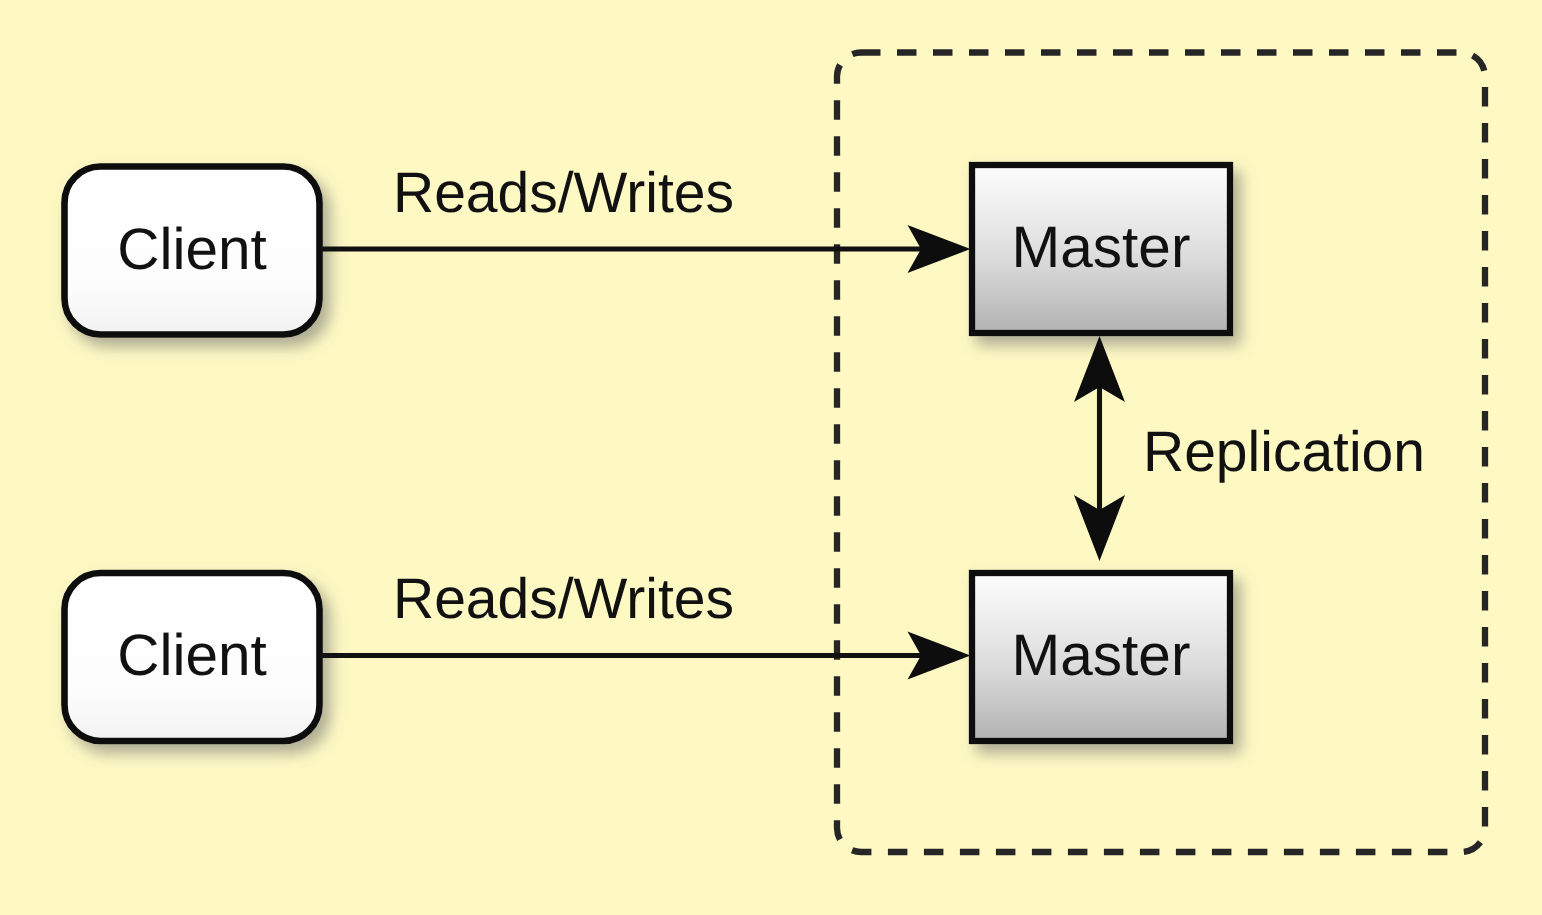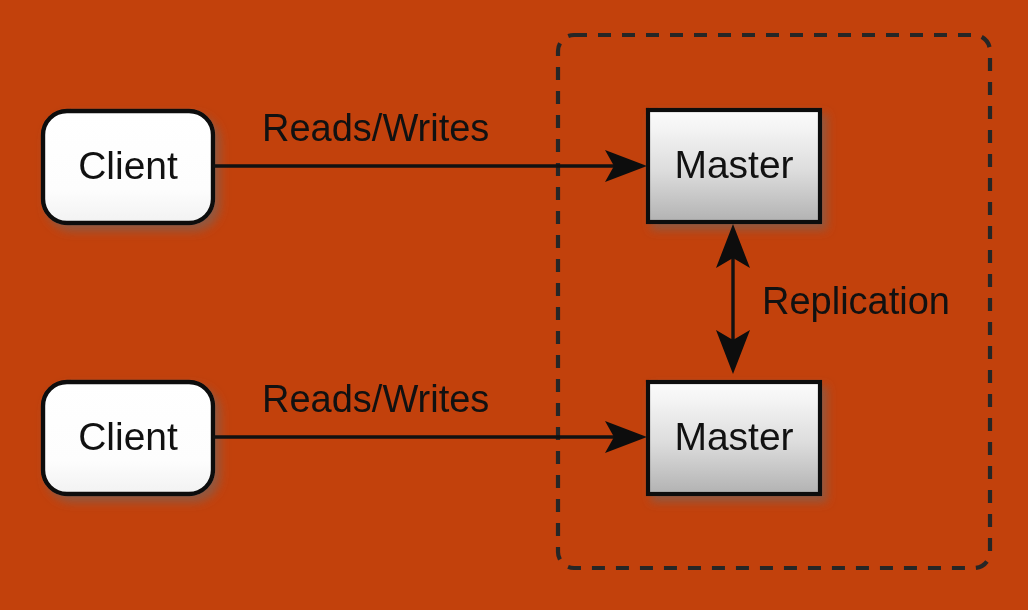--- a/index.html
+++ b/index.html
@@ -7,21 +7,21 @@
     padding: 0;
     background: #ffffff;
   }
   body {
     font-family: "Liberation Sans", sans-serif;
   }
   #canvas {
     position: relative;
     width: 1028px;
     height: 610px;
-    background: #c2410c;
+    background: #fef9c3;
     overflow: hidden;
     text-decoration: underline;
   }
   #diagram-svg {
     position: absolute;
     left: 0;
     top: 0;
     width: 1028px;
     height: 610px;
     display: block;

